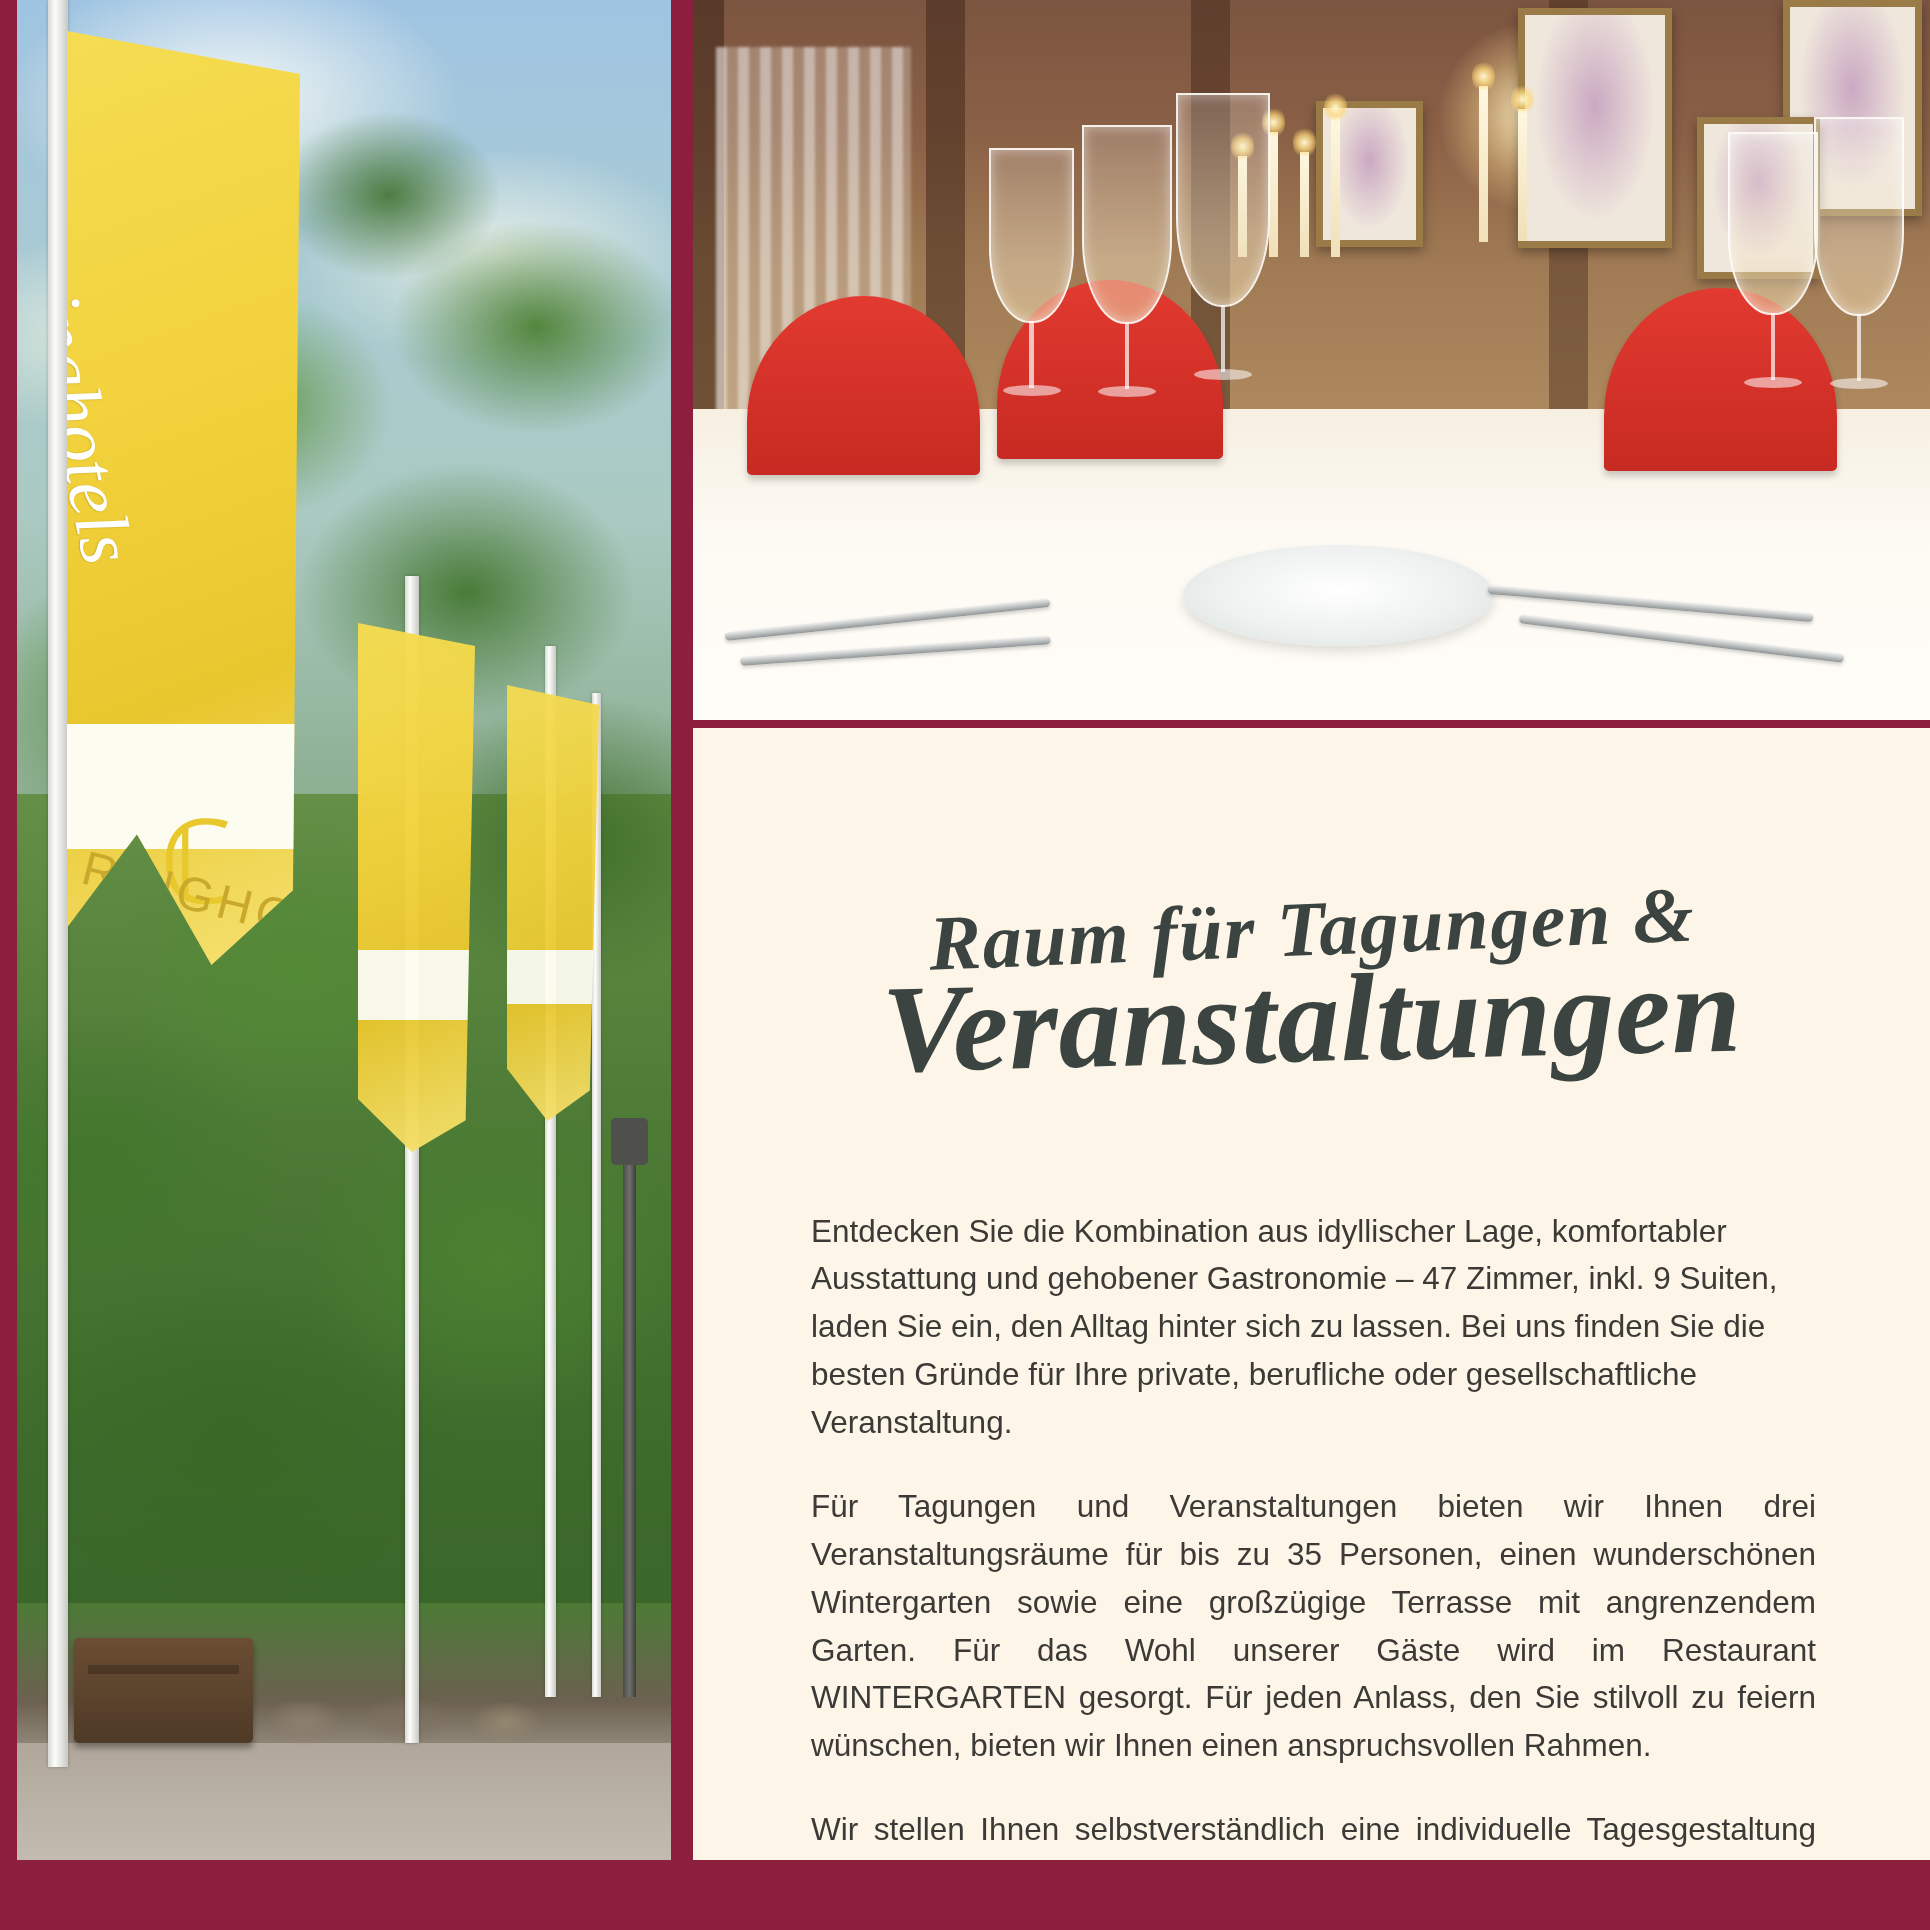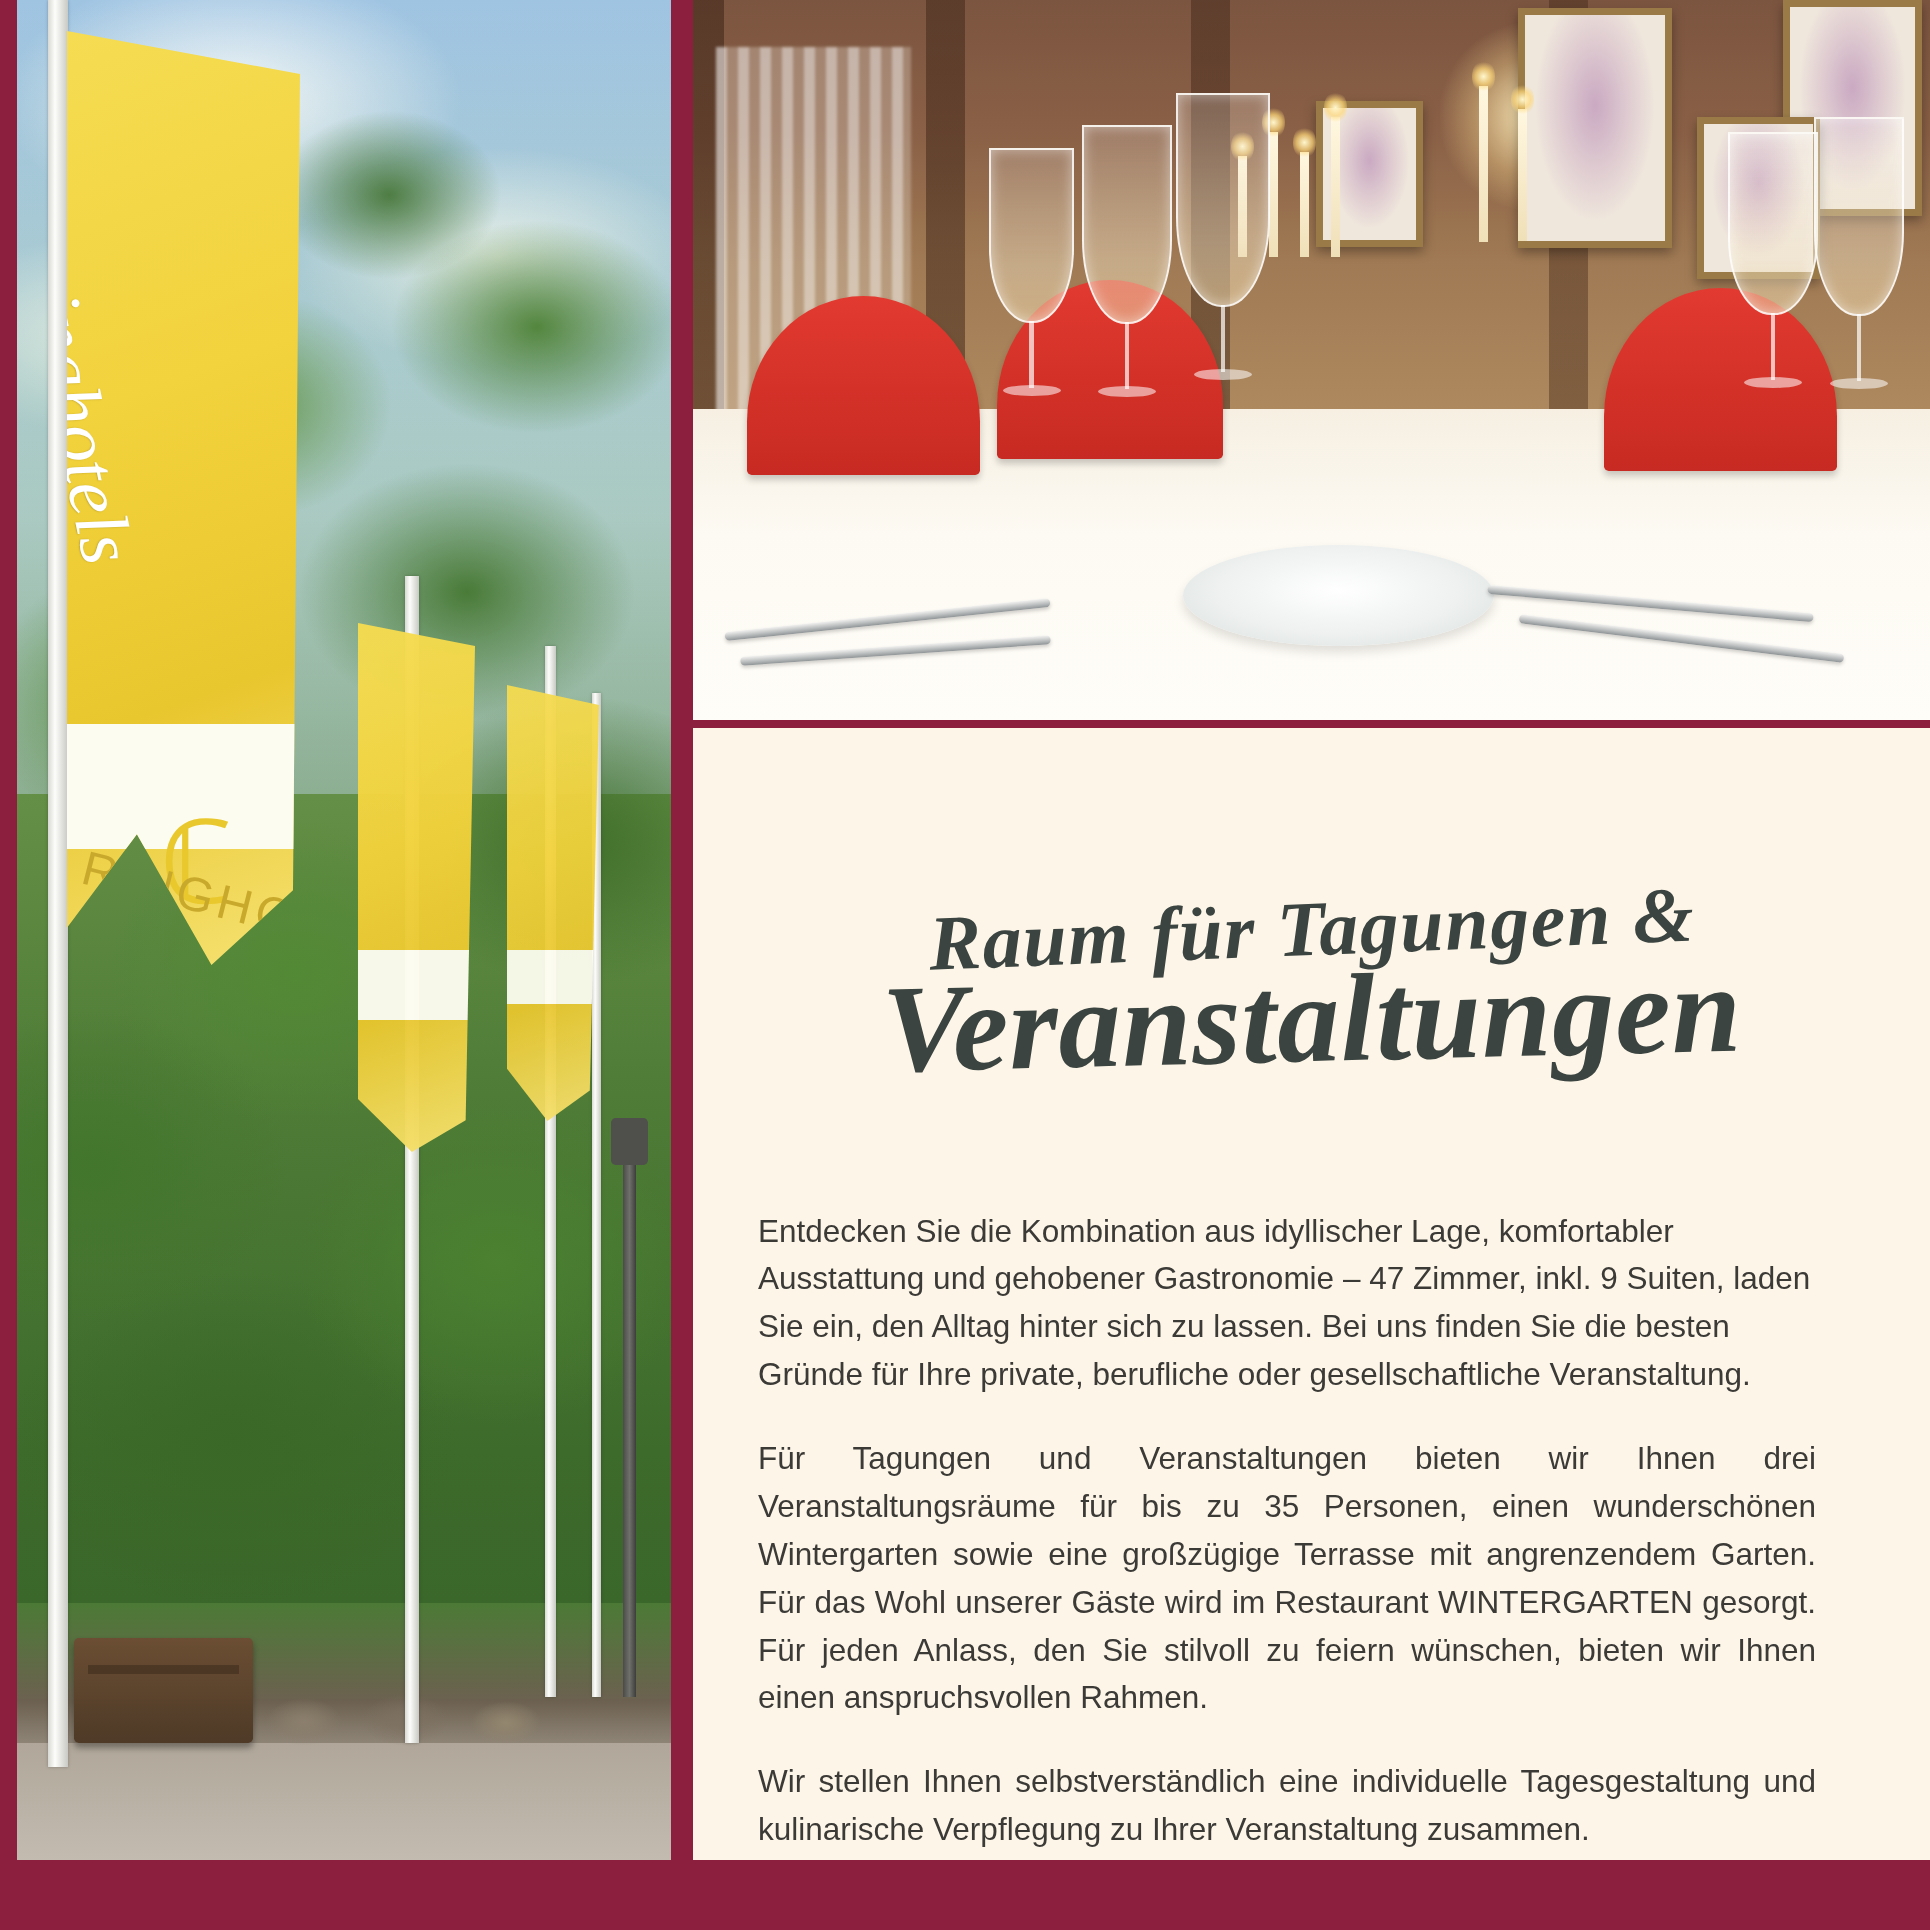--- a/index.html
+++ b/index.html
@@ -282,21 +282,21 @@
   }
   .headline .line2 {
     display: block;
     font-size: 125px;
     font-style: italic;
     letter-spacing: 0.8px;
     margin-top: -26.5px;
     transform: rotate(-1.4deg);
   }
   .body-copy {
-    margin: 117px 115px 0 65px;
+    margin: 117px 115px 0 118px;
   }
   .body-copy p {
     margin: 0 0 36px 0;
     color: #3c3a37;
     font-size: 31.5px;
     line-height: 1.52;
     text-align: justify;
     font-family: "Liberation Sans", sans-serif;
   }
   .body-copy p.first { text-align: left; }

